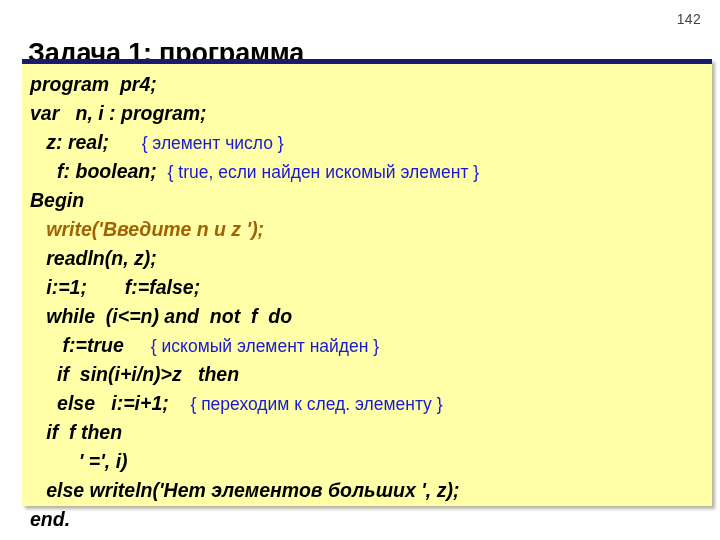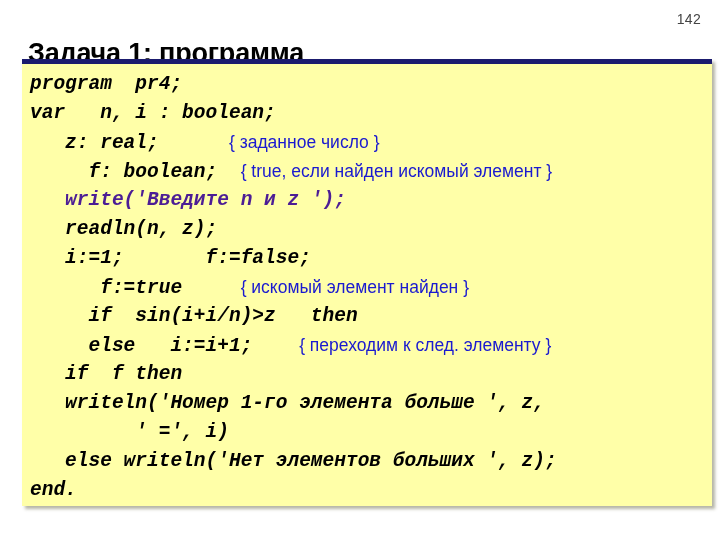--- a/index.html
+++ b/index.html
@@ -56,21 +56,21 @@
     top: 6px;
     right: 2px;
   }
   .code-line {
     height: 29px;
     line-height: 29px;
     white-space: pre;
     font-size: 0px; 
   }
   .code-seg {
-    font-family: Liberation Mono, monospace;
+    font-family: Liberation Sans, sans-serif;
     font-size: 19.5px;
     font-weight: bold;
     font-style: italic;
     color: #000000;
     white-space: pre;
     vertical-align: baseline;
   }
   .comment-seg {
     font-family: "Liberation Sans", sans-serif;
     font-size: 17.5px;
@@ -86,30 +86,31 @@
 
 <div id="slide">
 
   <div id="page-number" style="color: rgb(68, 68, 68);">142</div>
 
   <h1 id="slide-title" style="color: rgb(0, 0, 0);">Задача 1: программа</h1>
 
   <div id="code-panel" style="background: rgb(255, 255, 168); border-top-color: rgb(27, 27, 110);">
     <div id="code-listing">
         <div class="code-line"><span class="code-seg" style="color: rgb(0, 0, 0);">program  pr4;</span></div>
-        <div class="code-line"><span class="code-seg" style="color: rgb(0, 0, 0);">var   n, i : boolean;</span></div>
-        <div class="code-line"><span class="code-seg" style="color: rgb(0, 0, 0);">   z: real;      </span><span class="comment-seg" style="color: rgb(26, 26, 208);">{ заданное число }</span></div>
+        <div class="code-line"><span class="code-seg" style="color: rgb(0, 0, 0);">var   n, i : program;</span></div>
+        <div class="code-line"><span class="code-seg" style="color: rgb(0, 0, 0);">   z: real;      </span><span class="comment-seg" style="color: rgb(26, 26, 208);">{ элемент число }</span></div>
         <div class="code-line"><span class="code-seg" style="color: rgb(0, 0, 0);">     f: boolean;  </span><span class="comment-seg" style="color: rgb(26, 26, 208);">{ true, если найден искомый элемент }</span></div>
-        <div class="code-line"><span class="code-seg" style="color: #4c1d95;">   write('Введите n и z ');</span></div>
+        <div class="code-line"><span class="code-seg" style="color: rgb(0, 0, 0);">Begin</span></div>
+        <div class="code-line"><span class="code-seg" style="color: #a16207;">   write('Введите n и z ');</span></div>
         <div class="code-line"><span class="code-seg" style="color: rgb(0, 0, 0);">   readln(n, z);</span></div>
         <div class="code-line"><span class="code-seg" style="color: rgb(0, 0, 0);">   i:=1;       f:=false;</span></div>
+        <div class="code-line"><span class="code-seg" style="color: rgb(0, 0, 0);">   while  (i&lt;=n) and  not  f  do</span></div>
         <div class="code-line"><span class="code-seg" style="color: rgb(0, 0, 0);">      f:=true     </span><span class="comment-seg" style="color: rgb(26, 26, 208);">{ искомый элемент найден }</span></div>
         <div class="code-line"><span class="code-seg" style="color: rgb(0, 0, 0);">     if  sin(i+i/n)&gt;z   then</span></div>
         <div class="code-line"><span class="code-seg" style="color: rgb(0, 0, 0);">     else   i:=i+1;    </span><span class="comment-seg" style="color: rgb(26, 26, 208);">{ переходим к след. элементу }</span></div>
         <div class="code-line"><span class="code-seg" style="color: rgb(0, 0, 0); text-align: right;">   if  f then</span></div>
-        <div class="code-line"><span class="code-seg" style="color: rgb(0, 0, 0);">   writeln('Номер 1-го элемента больше ', z,</span></div>
         <div class="code-line"><span class="code-seg" style="color: rgb(0, 0, 0);">         ' =', i)</span></div>
         <div class="code-line"><span class="code-seg" style="color: rgb(0, 0, 0);">   else writeln('Нет элементов больших ', z);</span></div>
         <div class="code-line"><span class="code-seg" style="color: rgb(0, 0, 0);">end.</span></div>
       </div>
   </div>
 
 </div>
 
 </body></html>

